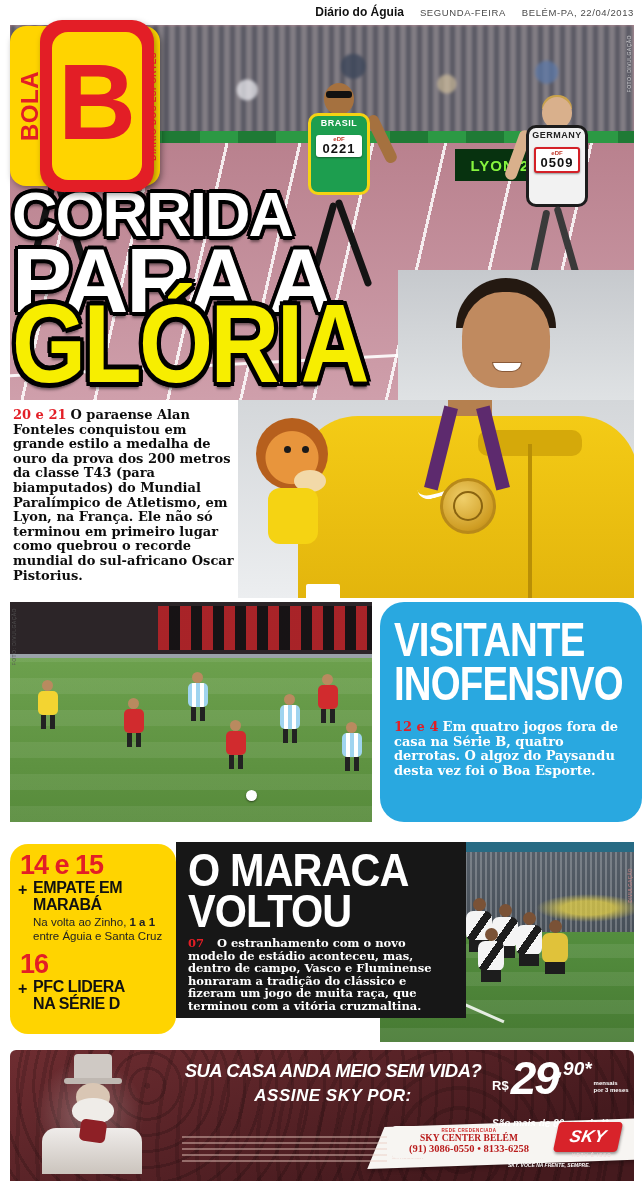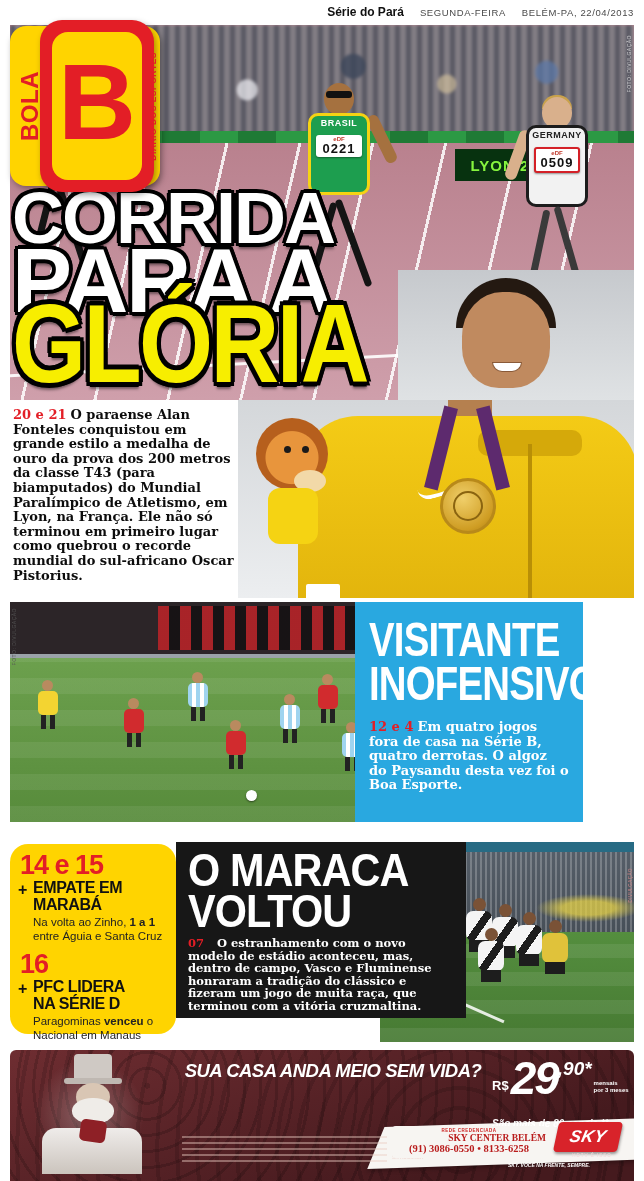--- a/index.html
+++ b/index.html
@@ -106,21 +106,21 @@
   .medal-inner { position:absolute; left:10px; top:10px; width:30px; height:30px; border-radius:50%; border:2px solid #8a6410; }
   .mascot-head { position:absolute; left:18px; top:18px; width:72px; height:72px; border-radius:50%;
     background:radial-gradient(circle at 50% 55%, #e8953c 0 26px, #b65f1d 27px); }
   .mascot-muzzle { position:absolute; left:38px; top:52px; width:32px; height:22px; border-radius:50%; background:#f2d9a8; }
   .mascot-eye { position:absolute; width:7px; height:7px; border-radius:50%; background:#1a1a1a; }
   .mascot-body { position:absolute; left:30px; top:88px; width:50px; height:56px; border-radius:12px; background:#f5d313; }
   .mascot-card { position:absolute; left:38px; top:96px; width:34px; height:22px; background:#fff; border-radius:2px; }
 
   
   .hl { position:absolute; left:12px; z-index:3; font-weight:900; letter-spacing:-2px; line-height:.78; white-space:nowrap; }
-  .hl1 { top:190px; font-size:72px; }
+  .hl1 { top:190px; font-size:63px; }
   .hl2 { top:246px; font-size:90px; }
   .hl3 { top:300px; font-size:112px; transform:scaleX(.85); transform-origin:left top; letter-spacing:-3px; }
   .stroke-w { color:#fff; text-shadow:
     -3px -3px 0 #000, 3px -3px 0 #000, -3px 3px 0 #000, 3px 3px 0 #000,
     -4px 0 0 #000, 4px 0 0 #000, 0 -4px 0 #000, 0 4px 0 #000, 0 6px 3px rgba(0,0,0,.45); }
   .stroke-y { color:#f7ee00; text-shadow:
     -4px -4px 0 #000, 4px -4px 0 #000, -4px 4px 0 #000, 4px 4px 0 #000,
     -5px 0 0 #000, 5px 0 0 #000, 0 -5px 0 #000, 0 5px 0 #000, 0 7px 3px rgba(0,0,0,.45); }
 
   
@@ -157,21 +157,21 @@
   .pl-head { position:absolute; left:6px; top:0; width:11px; height:11px; border-radius:50%; background:#b98a5f; }
   .pl-body { position:absolute; left:2px; top:11px; width:20px; height:24px; border-radius:5px; }
   .pl-legs { position:absolute; left:5px; top:35px; width:14px; height:14px;
     background:linear-gradient(90deg,#222 0 5px, transparent 5px 9px, #222 9px 14px); }
   .kit-red .pl-body { background:#d12b2e; }
   .kit-stripe .pl-body { background:repeating-linear-gradient(90deg,#9fd4ef 0 4px,#fff 4px 8px); }
   .kit-ref .pl-body { background:#f3d431; }
   .ball { position:absolute; left:236px; top:188px; width:11px; height:11px; border-radius:50%; background:#fff; box-shadow:0 1px 2px rgba(0,0,0,.5); }
   .match-credit { position:absolute; left:1px; top:6px; color:#555; opacity:.9; }
 
-  .bluebox { position:absolute; left:355px; top:602px; width:228px; height:220px; background:#29a8e0; z-index:1; padding:16px 14px 0; }
+  .bluebox { position:absolute; left:380px; top:602px; width:262px; height:220px; background:#29a8e0; z-index:1; padding:16px 14px 0;border-radius:24px; }
   .bb-h { font-weight:900; font-size:48px; line-height:44px; color:#fff; letter-spacing:-1px;
     transform:scaleX(.8); transform-origin:left top; white-space:nowrap; }
   .bb-text { margin-top:14px; font-family:"DejaVu Serif", serif; font-weight:bold; font-size:13px; line-height:14.6px; color:#fff; }
 
   
   .section3 { position:absolute; left:0; top:842px; width:644px; height:200px; }
   .ybox { position:absolute; left:10px; top:2px; width:166px; height:190px; border-radius:18px; background:#ffd400; padding:8px 10px 0 10px; z-index:2; }
   .y-pages { color:#e31e26; font-weight:900; font-size:27px; line-height:27px; letter-spacing:-1px; }
   .y-item { position:relative; padding-left:13px; margin-top:1px; }
   .y-plus { position:absolute; left:-2px; top:1px; font-weight:900; font-size:16px; color:#111; }
@@ -232,36 +232,36 @@
   .pnotes { font-size:6px; line-height:7px; margin-top:24px; margin-left:2px; font-weight:bold; }
   .channels { font-size:10px; font-style:italic; font-weight:bold; margin-top:18px; white-space:nowrap; }
   .fineprint { position:absolute; left:172px; top:86px; width:205px; height:26px; opacity:.55; z-index:2;
     background:repeating-linear-gradient(0deg, rgba(235,205,195,.8) 0 2px, transparent 2px 6px); }
   .site { position:absolute; left:382px; top:104px; font-size:5px; font-weight:bold; color:#f0ddd8; z-index:2; }
   .swoosh { position:absolute; left:368px; top:72px; width:290px; height:42px; background:#f7f5f2;
     transform:skewX(-24deg) rotate(-2deg); z-index:1; box-shadow:0 2px 4px rgba(0,0,0,.3); }
   .pill { position:absolute; left:382px; top:76px; width:154px; height:32px; border-radius:4px; background:#f7f5f2; z-index:3;
     text-align:center; padding-top:2px; }
   .pill-tag { font-size:4.5px; font-weight:bold; color:#c22; letter-spacing:.5px; }
-  .pill-name { font-family:"Liberation Serif", serif; font-size:9.5px; font-weight:bold; color:#b91c1c; line-height:10px;text-align:right; }
+  .pill-name { font-family:"Liberation Serif", serif; font-size:9.5px; font-weight:bold; color:#b91c1c; line-height:10px; }
   .pill-phones { font-family:"Liberation Serif", serif; font-size:10.5px; font-weight:bold; color:#b91c1c; line-height:11px; }
   .skylogo { position:absolute; left:546px; top:72px; width:64px; height:30px; z-index:4; }
   .sky-par { position:absolute; inset:0; background:#d8232a; border-radius:4px; transform:skewX(-12deg);
     display:flex; align-items:center; justify-content:center; box-shadow:1px 2px 3px rgba(0,0,0,.4); }
   .sky-word { color:#fff; font-weight:900; font-style:italic; font-size:17px; letter-spacing:.5px; }
   .sky-sub { position:absolute; left:6px; top:31px; width:60px; text-align:center; font-size:4.5px; color:#f3d9d9; letter-spacing:1px; }
   .slogan { position:absolute; left:498px; top:112px; font-size:5px; font-style:italic; font-weight:bold; color:#fff; z-index:4; }
 </style>
 </head>
 <body>
 
 <div class="page">
 
   <header class="topbar">
-    <span class="brand">Série do Pará</span>
+    <span class="brand">Diário do Águia</span>
     <span class="topmeta">SEGUNDA-FEIRA</span>
     <span class="topmeta">BELÉM-PA, 22/04/2013</span>
   </header>
 
   <div class="hero">
     <div class="crowd"></div>
     <div class="hedge"></div>
     <div class="track"></div>
     <div class="finishline"></div>
     <div class="ledboard">
@@ -472,37 +472,37 @@
         <div class="y-title">EMPATE EM</div>
         <div class="y-title">MARABÁ</div>
         <p class="y-sub"><span>Na volta ao Zinho, </span><b>1 a 1</b><span> entre Águia e Santa Cruz</span></p>
       </div>
       <div class="gap8"></div>
       <div class="y-pages">16</div>
       <div class="y-item">
         <span class="y-plus">+</span>
         <div class="y-title">PFC LIDERA</div>
         <div class="y-title">NA SÉRIE D</div>
-        <p class="y-sub"><span>Paragominas </span><b>venceu</b><span> o Nacional em Manaus</span></p>
       </div>
     </div>
   </div>
 
   <div class="ad">
     <div class="ghost">
       <div class="g-glow"></div>
       <div class="g-coat"></div>
       <div class="g-hat"></div>
       <div class="g-brim"></div>
       <div class="g-face"></div>
       <div class="g-beard"></div>
       <div class="g-cravat"></div>
     </div>
     <div class="ad-head">
       <div class="ad-h1">SUA CASA ANDA MEIO SEM VIDA?</div>
+      <div class="ad-h2">ASSINE SKY POR:</div>
     </div>
     <div class="price">
       <div class="price-row">
         <span class="cur">R$</span>
         <span class="pint">29</span>
         <span class="pcents">,90*</span>
         <span class="pnotes">
           <span>mensais</span><br>
           <span>por 3 meses</span>
         </span>

